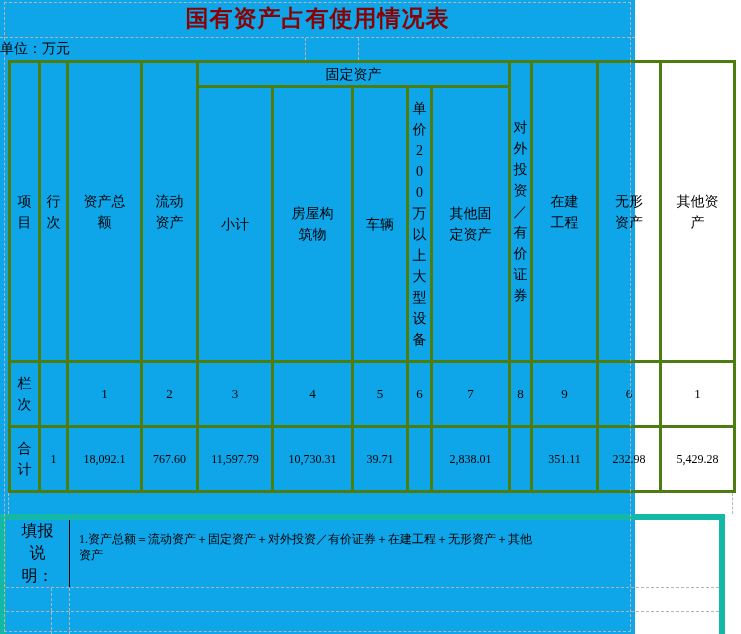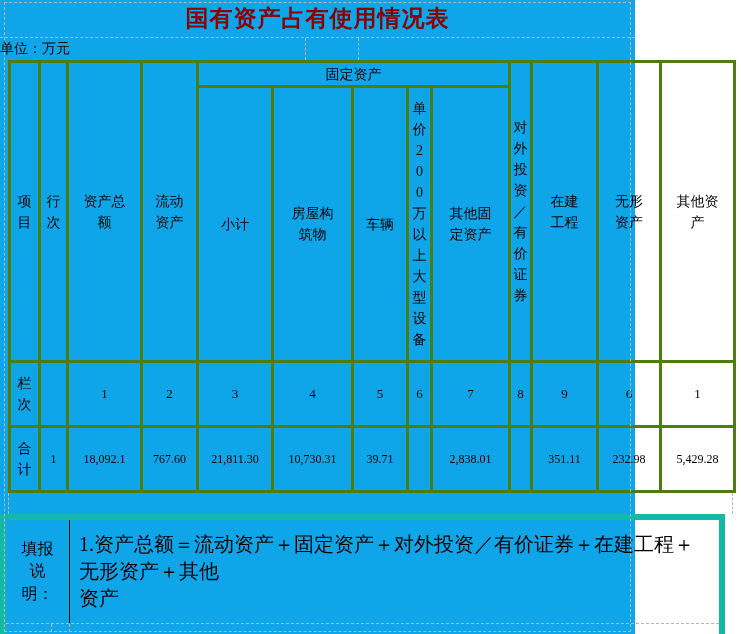--- a/index.html
+++ b/index.html
@@ -55,21 +55,21 @@
   .f-row { display: flex; align-items: stretch; }
   .f-row + .f-row { border-top: 1px dashed #b5b5b5; }
   .f-label {
     width: 64px; flex: 0 0 64px; display: flex; align-items: center; justify-content: center;
     text-align: center; font-size: 16px; line-height: 1.4; white-space: pre-line;
     border-right: 1px solid #000;
   }
   .f-label.ghost { border-right: 1px dashed #b5b5b5; }
   .f-label.ghost .inner-grid { width: 28px; height: 100%; border-right: 1px dashed #b5b5b5; }
   .f-note {
-    flex: 1; font-size: 20px; line-height: 1.35; white-space: pre-line;
+    flex: 1; font-size: 12px; line-height: 1.35; white-space: pre-line;
     padding: 11px 8px 11px 9px; display: block;
   }
   .f-row.small .f-note { padding: 2px 8px 2px 9px; }
   .f-row.first { min-height: 67px; }
   .f-row.small { min-height: 24px; }
 </style>
 </head>
 <body>
 
 <div class="sheet">
@@ -163,21 +163,21 @@
       <td>9</td>
       <td>6</td>
       <td>1</td>
     </tr>
     <tr class="r-data">
       <td class="v">合
 计</td>
       <td>1</td>
       <td>18,092.1</td>
       <td>767.60</td>
-      <td>21,811.30</td>
+      <td>11,597.79</td>
       <td>10,730.31</td>
       <td>39.71</td>
       <td></td>
       <td>2,838.01</td>
       <td></td>
       <td>351.11</td>
       <td>232.98</td>
       <td>5,429.28</td>
     </tr>
   </tbody>

